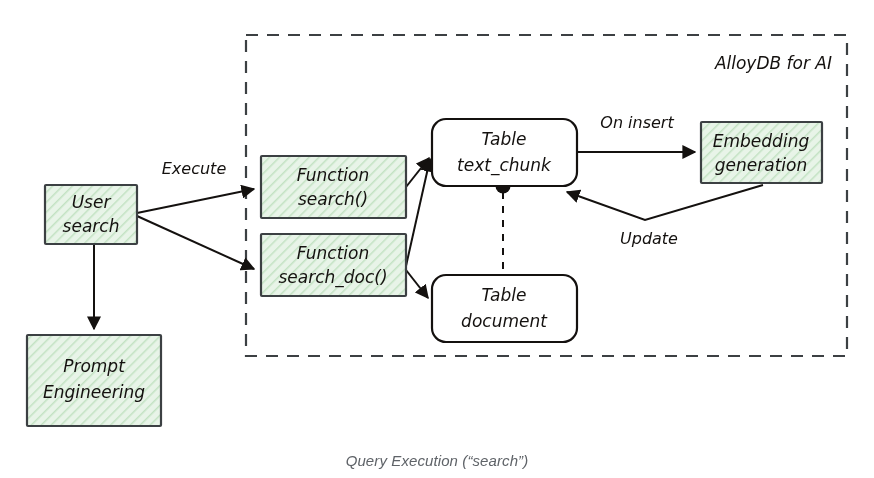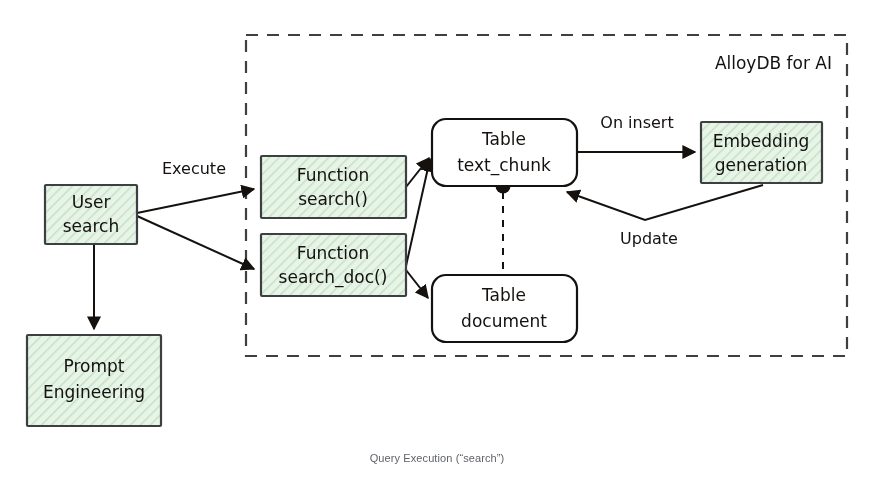--- a/index.html
+++ b/index.html
@@ -7,20 +7,21 @@
     padding: 0;
     background: #ffffff;
   }
   #canvas {
     position: relative;
     width: 874px;
     height: 478px;
     background: #ffffff;
     font-family: "DejaVu Sans", sans-serif;
     overflow: hidden;
+    font-style: italic;
   }
   #diagram-svg {
     position: absolute;
     left: 0;
     top: 0;
     width: 874px;
     height: 478px;
   }
   .node-label, .edge-label, .group-label {
     font-family: "DejaVu Sans", sans-serif;
@@ -40,21 +41,21 @@
     font-size: 17px;
     text-anchor: end;
     dominant-baseline: middle;
   }
   .caption {
     position: absolute;
     left: 0;
     width: 874px;
     text-align: center;
     font-family: "Liberation Sans", sans-serif;
-    font-size: 11px;
+    font-size: 15px;
     color: #5f6368;
     letter-spacing: 0.1px;
   }
 </style>
 </head>
 <body>
 
 <div id="canvas">
 
   <svg id="diagram-svg" viewBox="0 0 874 478">

